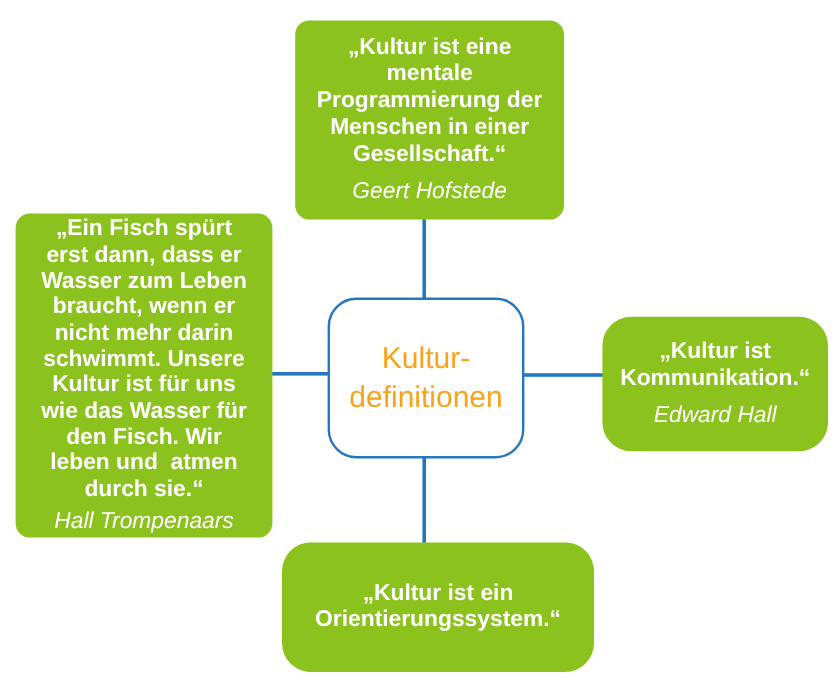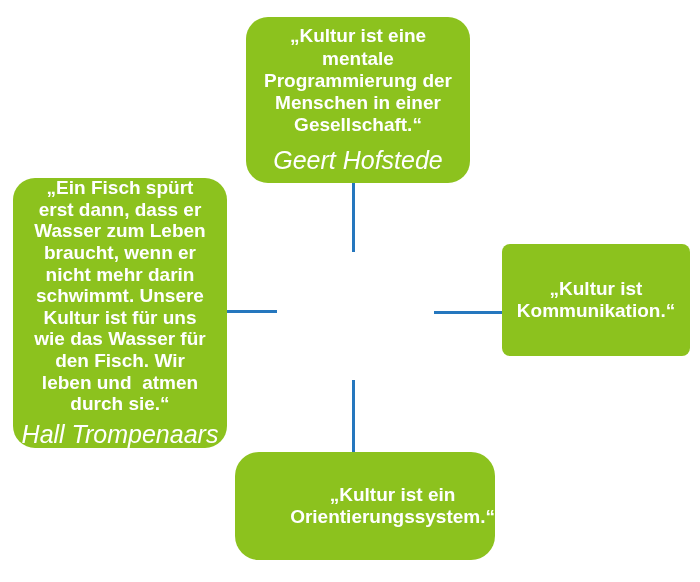--- a/index.html
+++ b/index.html
@@ -11,50 +11,50 @@
   .canvas {
     position: relative;
     width: 700px;
     height: 582px;
     background: #ffffff;
     overflow: hidden;
   }
   .node {
     position: absolute;
     background: #8cc21e;
-    border-radius: 22px;
+    border-radius: 12px;
     display: flex;
     flex-direction: column;
     align-items: center;
     justify-content: center;
     text-align: center;
     color: #ffffff;
     z-index: 1;
     box-sizing: border-box;
   }
   .quote {
     font-weight: bold;
     font-size: 19px;
     line-height: 1.17;
     white-space: pre;
     text-align: center;
   }
   .author {
     font-style: italic;
-    font-size: 25px;
+    font-size: 19px;
     font-weight: normal;
     white-space: nowrap;
     margin-top: 9px;
   }
   .node-top    { left: 246px; top: 17px;  width: 224px; height: 166px; }
   .node-left   { left: 13px;  top: 178px; width: 214px; height: 270px; }
   .node-left .quote { line-height: 1.14; }
   .node-left .author { margin-top: 5px; }
-  .node-right  { left: 502px; top: 244px; width: 188px; height: 112px; border-radius: 8px; }
-  .node-bottom { left: 235px; top: 452px; width: 260px; height: 108px; border-radius: 24px; align-items: flex-end; }
+  .node-right  { left: 502px; top: 264px; width: 188px; height: 112px; border-radius: 24px; }
+  .node-bottom { left: 235px; top: 452px; width: 260px; height: 108px; border-radius: 24px; }
   .node-center {
     left: 273px; top: 248px; width: 164px; height: 134px;
     background: #ffffff;
     border: 2px solid #2577be;
     border-radius: 24px;
     z-index: 2;
   }
   .center-title {
     color: #f9a21c;
     font-size: 25px;
@@ -103,21 +103,26 @@
 wie das Wasser für
 den Fisch. Wir
 leben und  atmen
 durch sie.“</div>
     <div class="author">Hall Trompenaars</div>
   </div>
 
   <div class="node node-right">
     <div class="quote">„Kultur ist
 Kommunikation.“</div>
+    <div class="author">Edward Hall</div>
   </div>
 
   <div class="node node-bottom">
     <div class="quote">„Kultur ist ein
 Orientierungssystem.“</div>
   </div>
 
+  <div class="node node-center">
+    <div class="center-title">Kultur-
+definitionen</div>
+  </div>
 
 </div>
 
 </body></html>

